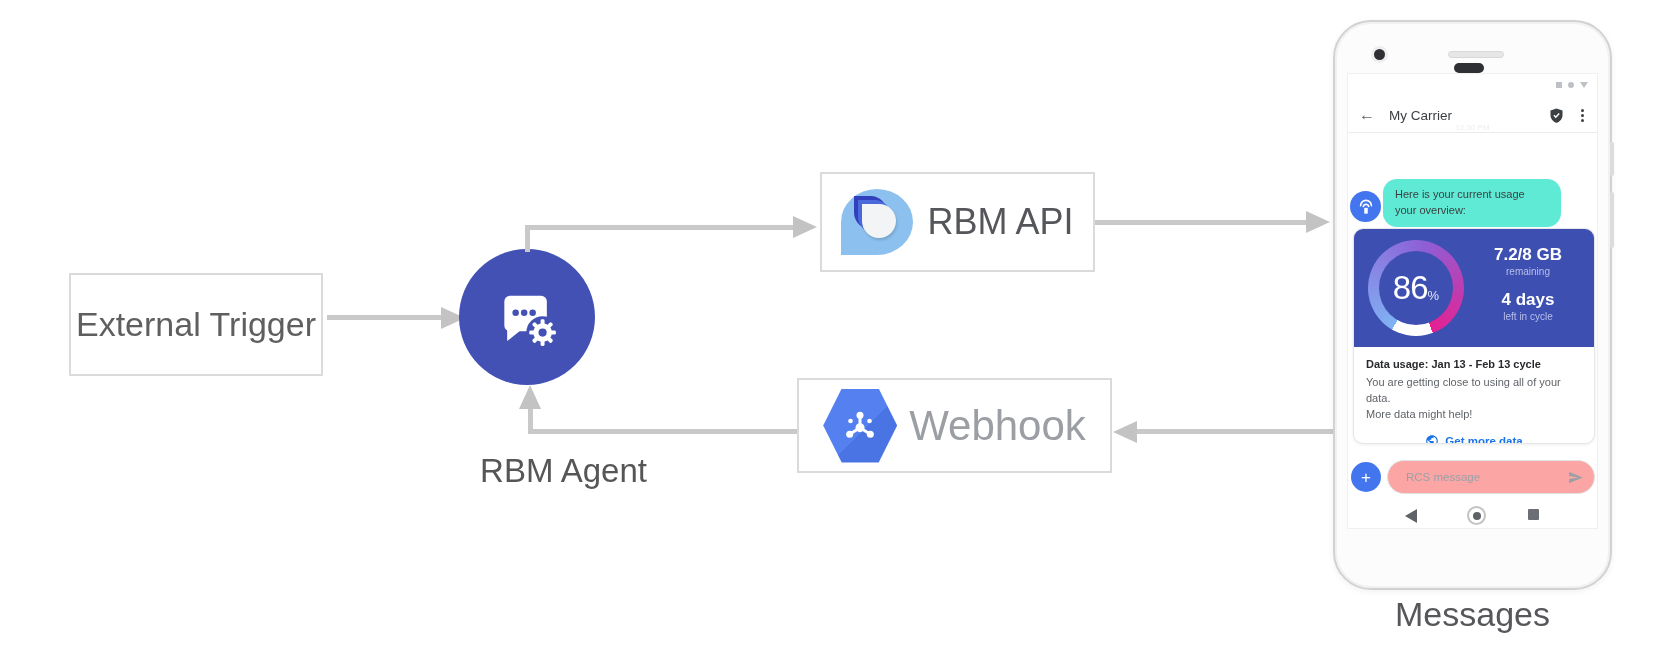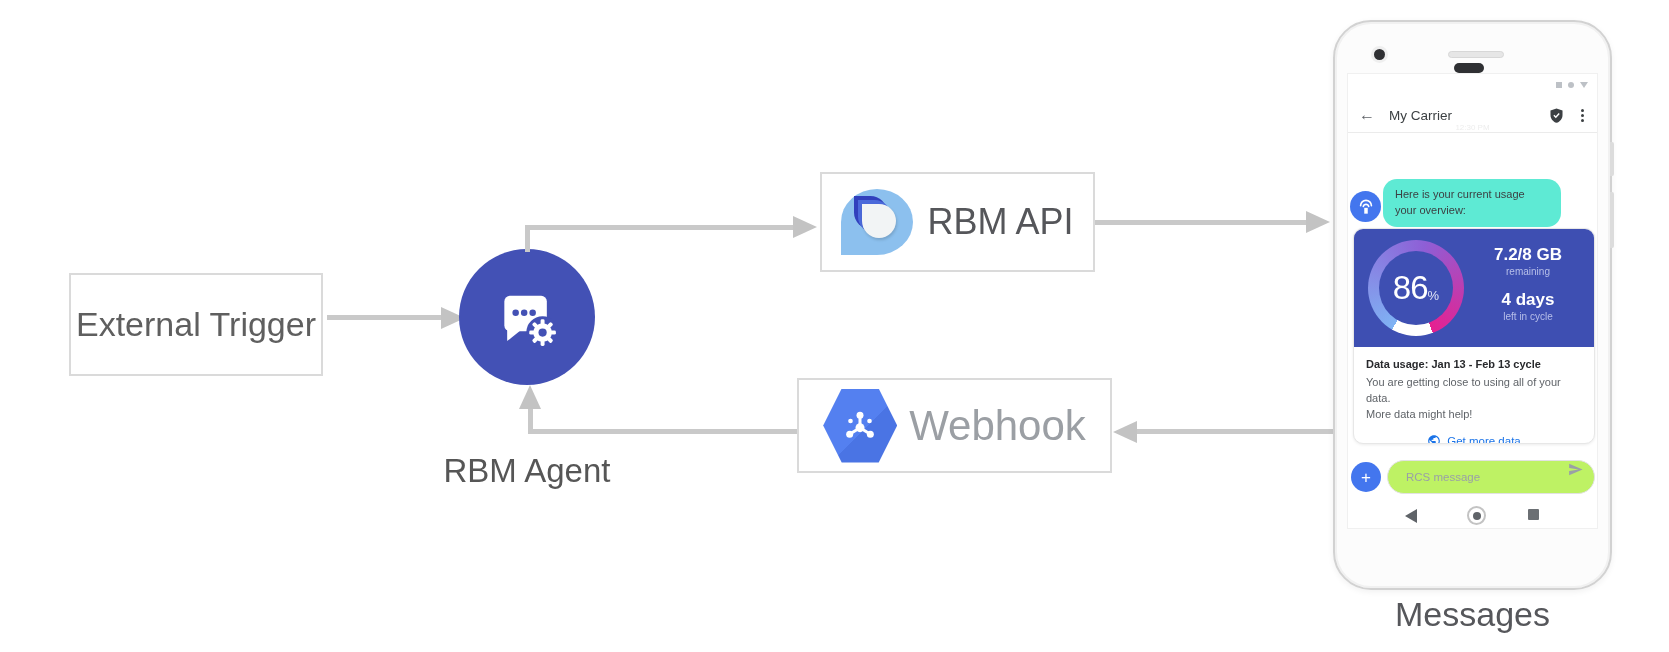--- a/index.html
+++ b/index.html
@@ -12,21 +12,21 @@
   #et-box{left:50px;top:273px;width:254px;height:103px;margin-left:19px;}
   #et-box .lbl{font-size:34px;font-weight:300;color:#5f5f5f;}
   #api-box{left:820px;top:172px;width:275px;height:100px;gap:14px;}
   #api-box .lbl{font-size:36px;font-weight:300;color:#55565a;}
   #wh-box{left:797px;top:378px;width:315px;height:95px;gap:12px;}
   #wh-box .lbl{font-size:42px;font-weight:300;color:#9b9fa4;}
 
   
   #agent-circle{position:absolute;left:459px;top:249px;width:136px;height:136px;
                 border-radius:50%;background:#4351b5;display:flex;align-items:center;justify-content:center;}
-  #agent-label{position:absolute;left:407px;top:452px;width:240px;text-align:center;
+  #agent-label{position:absolute;left:407px;top:452px;width:240px;text-align:right;
                font-size:33px;font-weight:300;color:#565656;}
 
   
   .hline,.vline{position:absolute;background:#c9c9c9;}
   .head{position:absolute;width:0;height:0;}
   .head.r{border-top:11px solid transparent;border-bottom:11px solid transparent;border-left:24px solid #c3c3c3;}
   .head.l{border-top:11px solid transparent;border-bottom:11px solid transparent;border-right:24px solid #c3c3c3;}
   .head.u{border-left:11px solid transparent;border-right:11px solid transparent;border-bottom:24px solid #c3c3c3;}
 
   
@@ -87,26 +87,26 @@
   .gauge-pct{font-size:13px;color:#dfe3f5;margin-top:14px;}
   #card-facts{position:absolute;left:116px;right:8px;top:16px;text-align:center;color:#fff;}
   .fact-big{font-size:17px;font-weight:bold;}
   .fact-small{font-size:10px;color:#b7bfe9;margin-top:1px;}
   .fact-gap{margin-top:13px;}
   #card-body{padding:11px 12px 0;}
   #card-title{font-size:11px;font-weight:bold;color:#28292c;}
   .card-line{font-size:11px;color:#5f6368;line-height:1.45;}
   .card-line.first{margin-top:5px;}
   #card-action{display:flex;align-items:center;justify-content:center;gap:6px;margin-top:11px;}
-  #card-action span{font-size:11.5px;font-weight:normal;color:#1a73e8;}
+  #card-action span{font-size:11.5px;font-weight:bold;color:#1a73e8;}
 
   #plus-btn{position:absolute;left:3px;top:388px;width:30px;height:30px;border-radius:50%;background:#4376ee;
             color:#fff;font-size:17px;display:flex;align-items:center;justify-content:center;line-height:1;}
   #compose-pill{position:absolute;left:39px;top:386px;width:208px;height:34px;box-sizing:border-box;
-                border:1.5px solid #e2e2e2;border-radius:17px;background:#bef264;display:flex;
+                border:1.5px solid #e2e2e2;border-radius:17px;background:#fca5a5;display:flex;align-items:center;
                 padding:0 10px 0 16px;}
   #compose-input{flex:1;border:none;outline:none;font-size:11.5px;color:#3c4043;background:transparent;
                  font-family:"Liberation Sans",sans-serif;min-width:0;}
   #compose-input::placeholder{color:#9aa0a6;}
 
   #nav-bar{position:absolute;left:0;top:430px;width:100%;height:26px;}
   #nav-back{position:absolute;left:57px;top:5px;width:0;height:0;
             border-top:7px solid transparent;border-bottom:7px solid transparent;border-right:12px solid #5f6368;}
   #nav-home{position:absolute;left:119px;top:2px;width:15px;height:15px;border:2px solid #c3c3c3;border-radius:50%;
             display:flex;align-items:center;justify-content:center;}

